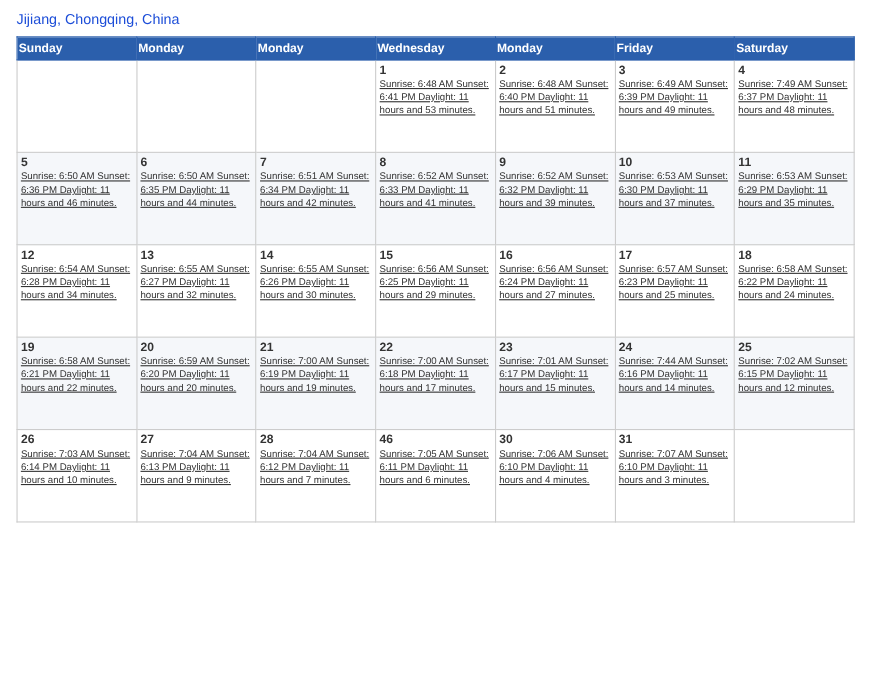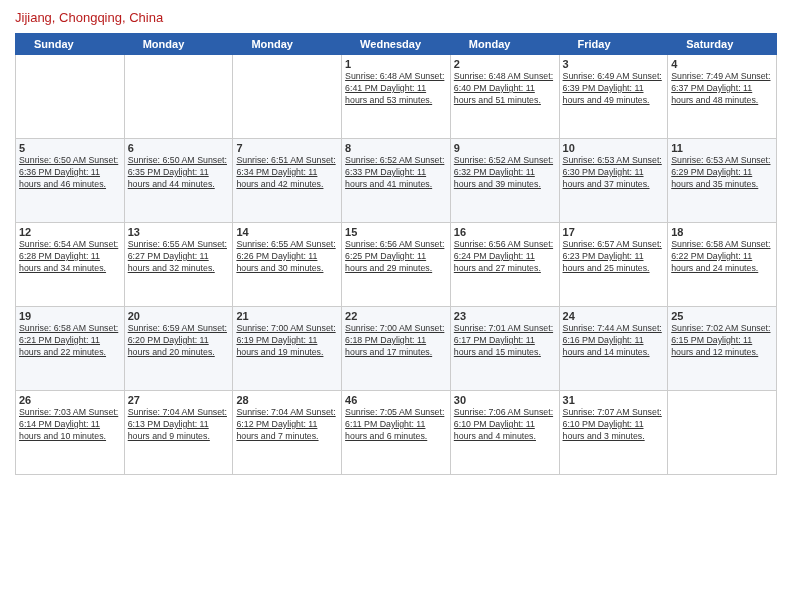--- a/index.html
+++ b/index.html
@@ -49,33 +49,33 @@
     .title-block {
       text-align: right;
     }
     .month-title {
       font-size: 28px;
       font-weight: bold;
       color: #333;
     }
     .subtitle {
       font-size: 13px;
-      color: #b91c1c;
+      color: #1d4ed8;
     }
     .calendar {
       width: 100%;
       border-collapse: collapse;
       table-layout: fixed;
     }
     .calendar th {
       background: #2b5fac;
       color: #fff;
       font-size: 11px;
       font-weight: bold;
-      padding: 4px 18px;
+      padding: 4px 1px;
       text-align: left;
       border: 1px solid #2b5fac;
     }
     .calendar td {
       border: 1px solid #ccc;
       vertical-align: top;
       padding: 3px 3px;
       font-size: 9.5px;
       color: #333;
       height: 84px;

